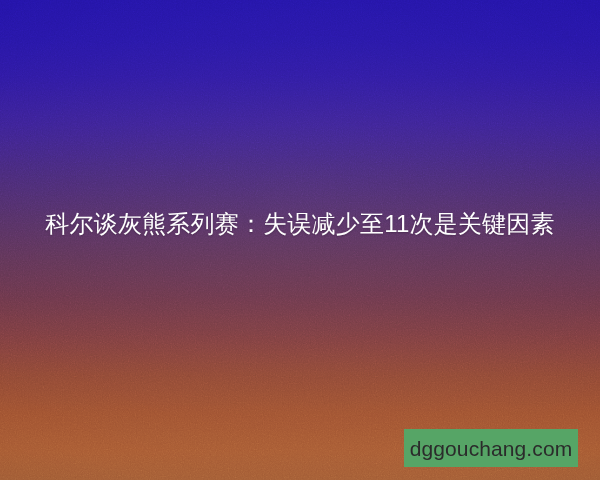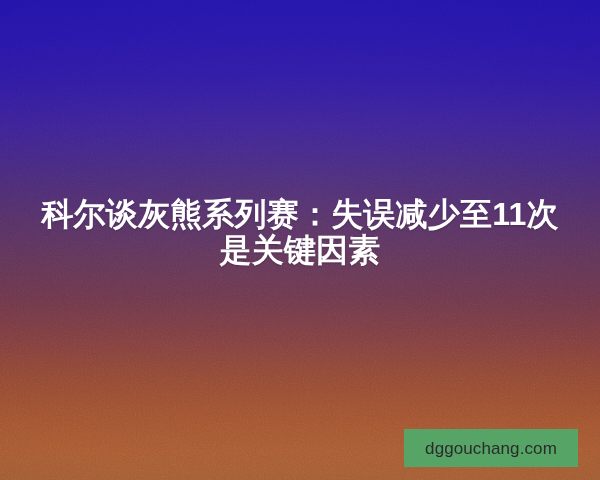--- a/index.html
+++ b/index.html
@@ -58,43 +58,43 @@
     position: absolute;
     left: 0;
     right: 0;
     top: 196px;
     padding: 0 34px;
     text-align: center;
   }
   #title-text {
     display: block;
     color: #ffffff;
-    font-size: 32px;
-    line-height: 36px;
-    font-weight: 700;
+    font-size: 24px;
+    line-height: 55px;
+    font-weight: 400;
     letter-spacing: 0.2px;
     white-space: pre-wrap;
     text-shadow: 0 1px 2px rgba(0,0,0,0.22);
   }
 
   
   #watermark-badge {
     position: absolute;
     left: 404px;
     top: 429px;
     width: 174px;
     height: 38px;
     background: #56a566;
     display: flex;
     align-items: center;
     justify-content: center;
   }
   #watermark-text {
     color: #2b2b2b;
-    font-size: 17px;
+    font-size: 21px;
     line-height: 1;
     letter-spacing: 0.1px;
     white-space: nowrap;
   }
 </style>
 </head>
 <body>
 
 <div id="poster">
 

